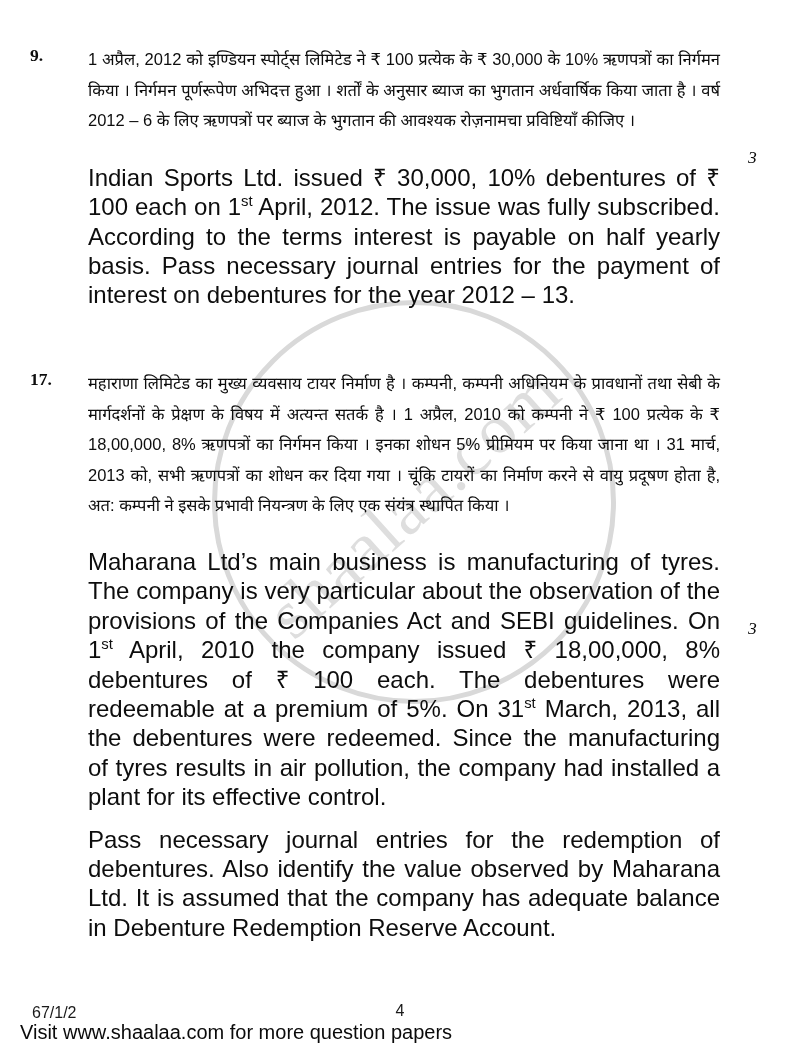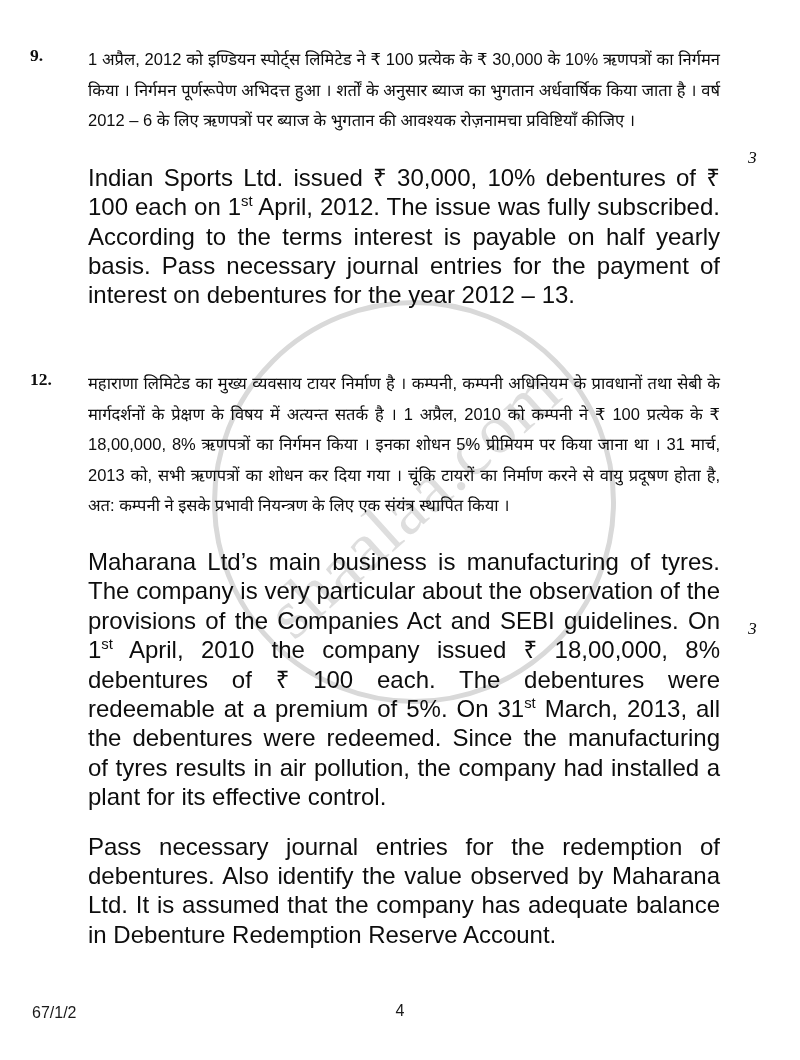--- a/index.html
+++ b/index.html
@@ -164,32 +164,33 @@
     <div class="qbody">
       <p class="para hindi">1 अप्रैल, 2012 को इण्डियन स्पोर्ट्स लिमिटेड ने ₹ 100 प्रत्येक के ₹ 30,000 के 10% ऋणपत्रों का निर्गमन किया । निर्गमन पूर्णरूपेण अभिदत्त हुआ । शर्तों के अनुसार ब्याज का भुगतान अर्धवार्षिक किया जाता है । वर्ष 2012 – 6 के लिए ऋणपत्रों पर ब्याज के भुगतान की आवश्यक रोज़नामचा प्रविष्टियाँ कीजिए ।</p>
 
       <p class="para eng" style="margin-top:27px;"><span>Indian Sports Ltd. issued ₹ 30,000, 10% debentures of ₹ 100 each on 1</span><sup>st</sup><span> April, 2012. The issue was fully subscribed. According to the terms interest is payable on half yearly basis. Pass necessary journal  entries for the payment of interest on debentures for the year 2012 – 13.</span></p>
     </div>
 
     <div class="marks" style="top:105px;">3</div>
   </div>
 
   <div class="qblock" style="top:368px;">
-    <div class="qnum" style="top:3px;">12.</div>
+    <div class="qnum" style="top:3px;">17.</div>
 
     <div class="qbody">
       <p class="para hindi">महाराणा लिमिटेड का मुख्य व्यवसाय टायर निर्माण है । कम्पनी, कम्पनी अधिनियम के प्रावधानों तथा सेबी के मार्गदर्शनों के प्रेक्षण के विषय में अत्यन्त सतर्क है । 1 अप्रैल, 2010 को कम्पनी ने ₹ 100 प्रत्येक के ₹ 18,00,000, 8% ऋणपत्रों का निर्गमन किया । इनका शोधन 5% प्रीमियम पर किया जाना था । 31 मार्च, 2013 को, सभी ऋणपत्रों का शोधन कर दिया गया । चूंकि टायरों का निर्माण करने से वायु प्रदूषण होता है, अत: कम्पनी ने इसके प्रभावी नियन्त्रण के लिए एक संयंत्र स्थापित किया ।</p>
 
 
       <p class="para eng" style="margin-top:26px;"><span>Maharana Ltd’s main business is manufacturing of tyres. The company is very particular about the observation of the provisions of the Companies Act and SEBI guidelines. On 1</span><sup>st</sup><span> April, 2010 the company issued ₹ 18,00,000, 8% debentures of ₹ 100 each. The debentures were redeemable at a premium of 5%. On 31</span><sup>st</sup><span> March, 2013, all the debentures were redeemed. Since the manufacturing of tyres results in air pollution, the company had installed a plant for its effective control.</span></p>
 
-      <p class="para eng" style="margin-top:20px;">Pass necessary journal entries for the redemption of debentures. Also identify the value observed by Maharana Ltd. It is assumed that the company has adequate balance in Debenture Redemption Reserve Account.</p>
+      <p class="para eng" style="margin-top:13px;">Pass necessary journal entries for the redemption of debentures. Also identify the value observed by Maharana Ltd. It is assumed that the company has adequate balance in Debenture Redemption Reserve Account.</p>
     </div>
 
     <div class="marks" style="top:252px;">3</div>
   </div>
 
 </div>
 
 <div id="footer">
   <div class="paper-code">67/1/2</div>
   <div class="page-no">4</div>
+  <div class="visit-banner">Visit www.shaalaa.com for more question papers</div>
 </div>
 
 </body></html>

